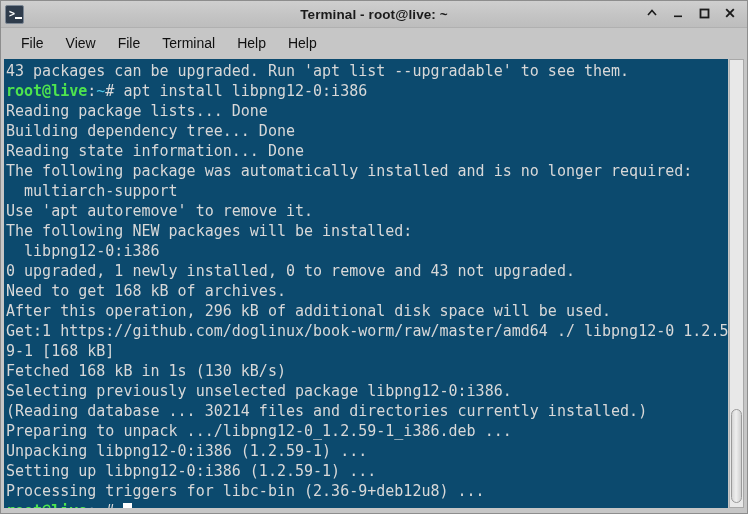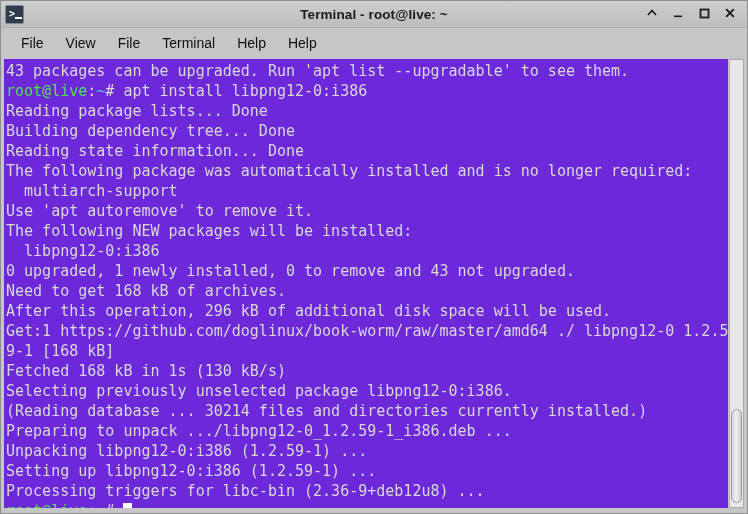--- a/index.html
+++ b/index.html
@@ -114,37 +114,37 @@
   #term-wrap {
     flex: 1 1 auto;
     display: flex;
     background: #c6c6c6;
     padding: 2px 3px 5px 3px;
     box-sizing: border-box;
     min-height: 0;
   }
   #term {
     flex: 1 1 auto;
-    background: #6d28d9;
+    background: #0c4a6e;
     overflow: hidden;
     position: relative;
     padding: 2px 17px 0 2px;
     box-sizing: border-box;
     min-width: 0;
   }
   #screen {
     font-family: "DejaVu Sans Mono", monospace;
     font-size: 15px;
     line-height: 20px;
     color: #d8d8d8;
     white-space: pre;
     letter-spacing: 0px;
   }
   .line { height: 20px; }
-  .g { color: #4ee44e; font-weight: normal; }
+  .g { color: #4ee44e; font-weight: bold; }
   .c { color: #4ec9e8; }
   .w { color: #d8d8d8; }
   .cursor {
     display: inline-block;
     width: 9px;
     height: 15px;
     background: #ffffff;
     vertical-align: -2px;
   }
 

